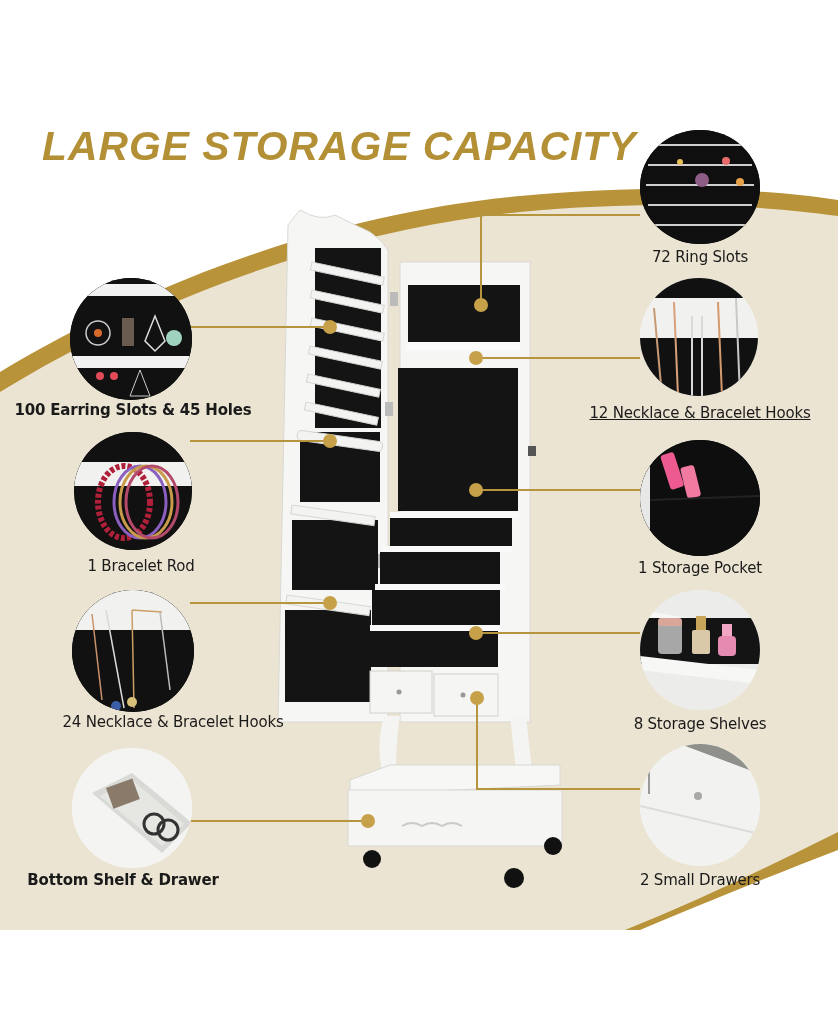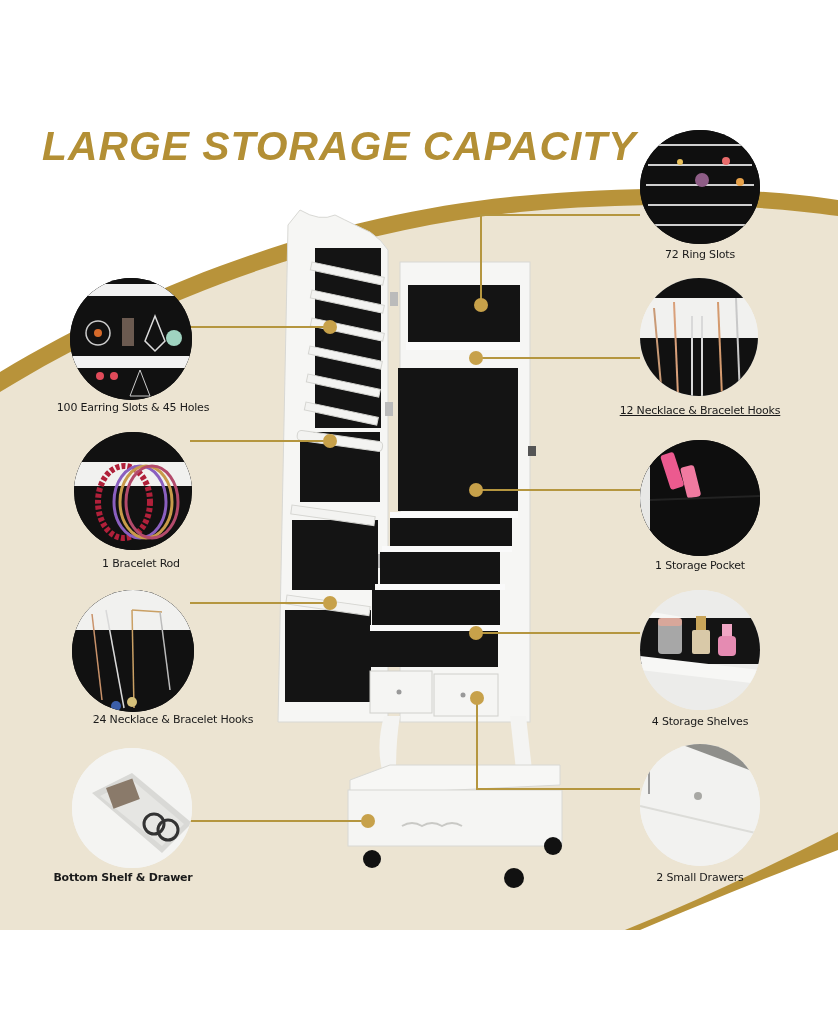--- a/index.html
+++ b/index.html
@@ -19,21 +19,21 @@
       transform: scaleX(1.02); transform-origin: left top;
     }
     .feature { position: absolute; }
     .circle {
       position: absolute; border-radius: 50%; overflow: hidden;
       background: #111;
     }
     .label {
       position: absolute; white-space: nowrap;
       font-family: "DejaVu Sans", sans-serif;
-      font-size: 11px; color: #1a1a1a; letter-spacing: -0.2px;
+      font-size: 15px; color: #1a1a1a; letter-spacing: -0.2px;
       transform: translateX(-50%);
     }
     .connector { position: absolute; background: #b5963f; height: 2px; }
     .connector-v { position: absolute; background: #b5963f; width: 2px; }
     .dot {
       position: absolute; width: 14px; height: 14px; border-radius: 50%;
       background: #c7a14a; margin-left: -7px; margin-top: -7px;
     }
     .cabinet { position: absolute; left: 0; top: 0; }
   </style>
@@ -153,21 +153,21 @@
         <circle cx="28" cy="55" r="12" fill="none" stroke="#ccc" stroke-width="1.5"></circle>
         <circle cx="28" cy="55" r="4" fill="#d66a2a"></circle>
         <rect x="52" y="40" width="12" height="28" fill="#6b5a50"></rect>
         <path d="M85,38 l10,25 l-10,10 l-10,-10 z" fill="none" stroke="#ddd" stroke-width="1.5"></path>
         <circle cx="104" cy="60" r="8" fill="#9fd3c0"></circle>
         <circle cx="30" cy="98" r="4" fill="#e04b5a"></circle>
         <circle cx="44" cy="98" r="4" fill="#e04b5a"></circle>
         <path d="M70,92 l10,26 l-20,0 z" fill="none" stroke="#ccc"></path>
       </svg>
     </div>
-    <div class="label" style="left:133px; top:401px;">100 Earring Slots &amp; 45 Holes</div>
+    <div class="label" style="left:133px; top:401px;font-weight:bold;">100 Earring Slots &amp; 45 Holes</div>
   </div>
 
   <div class="feature">
     <div class="circle" style="left:74px; top:432px; width:118px; height:118px;">
       <svg width="118" height="118" viewBox="0 0 118 118">
         <rect width="118" height="118" fill="#111"></rect>
         <rect x="0" y="30" width="118" height="24" fill="#f1f1ef"></rect>
         <ellipse cx="50" cy="70" rx="26" ry="36" fill="none" stroke="#b0203a" stroke-width="6" stroke-dasharray="4 2"></ellipse>
         <ellipse cx="66" cy="70" rx="26" ry="36" fill="none" stroke="#8a5fbf" stroke-width="3"></ellipse>
         <ellipse cx="72" cy="70" rx="26" ry="36" fill="none" stroke="#c89b4a" stroke-width="3"></ellipse>
@@ -265,21 +265,21 @@
         <rect x="0" y="28" width="120" height="46" fill="#141414"></rect>
         <polygon points="0,66 120,80 120,94 0,80" fill="#f7f7f5"></polygon>
         <rect x="18" y="30" width="24" height="34" rx="4" fill="#ccc" opacity="0.8"></rect>
         <rect x="18" y="28" width="24" height="8" rx="3" fill="#d8a79a"></rect>
         <rect x="52" y="40" width="18" height="24" rx="2" fill="#d9c9a8"></rect>
         <rect x="56" y="26" width="10" height="14" fill="#c9a55a"></rect>
         <rect x="78" y="46" width="18" height="20" rx="4" fill="#e58bb2"></rect>
         <rect x="82" y="34" width="10" height="12" fill="#f0a6c4"></rect>
       </svg>
     </div>
-    <div class="label" style="left:700px; top:715px;">4 Storage Shelves</div>
+    <div class="label" style="left:700px; top:715px;">8 Storage Shelves</div>
   </div>
 
   <div class="feature">
     <div class="circle" style="left:640px; top:744px; width:120px; height:122px; background:#f1f1ef;">
       <svg width="120" height="122" viewBox="0 0 120 122">
         <rect width="120" height="122" fill="#f2f2f0"></rect>
         <polygon points="40,0 120,0 120,30" fill="#8f8f8b"></polygon>
         <rect x="8" y="20" width="2" height="30" fill="#999"></rect>
         <path d="M0,62 L120,90" stroke="#dcdcd8" stroke-width="2"></path>
         <circle cx="58" cy="52" r="4" fill="#a8a8a4"></circle>

